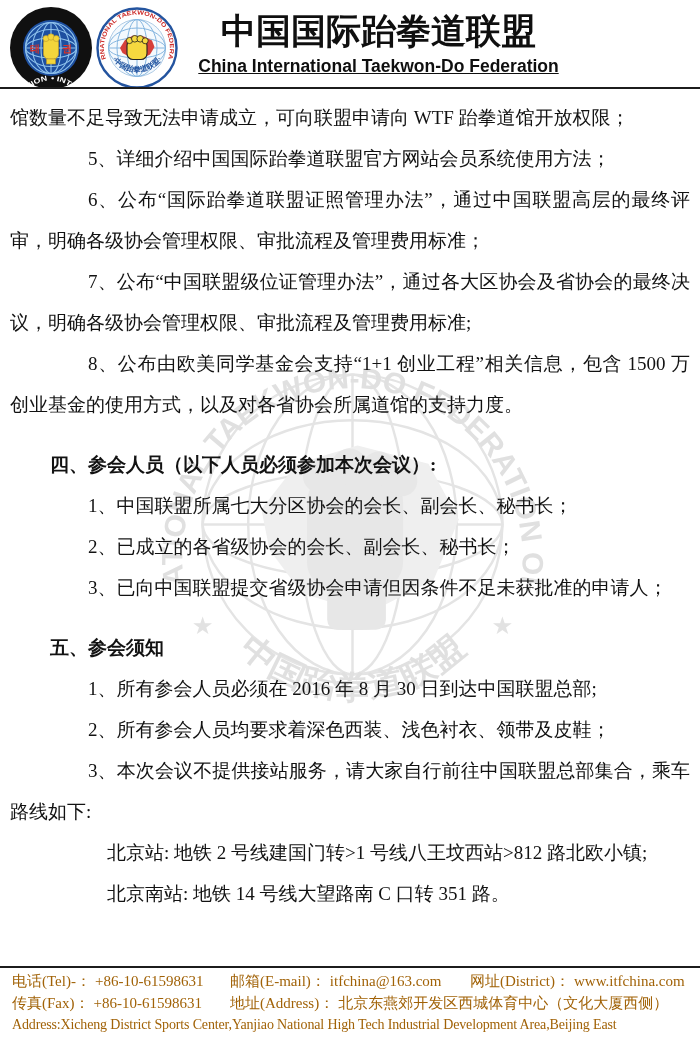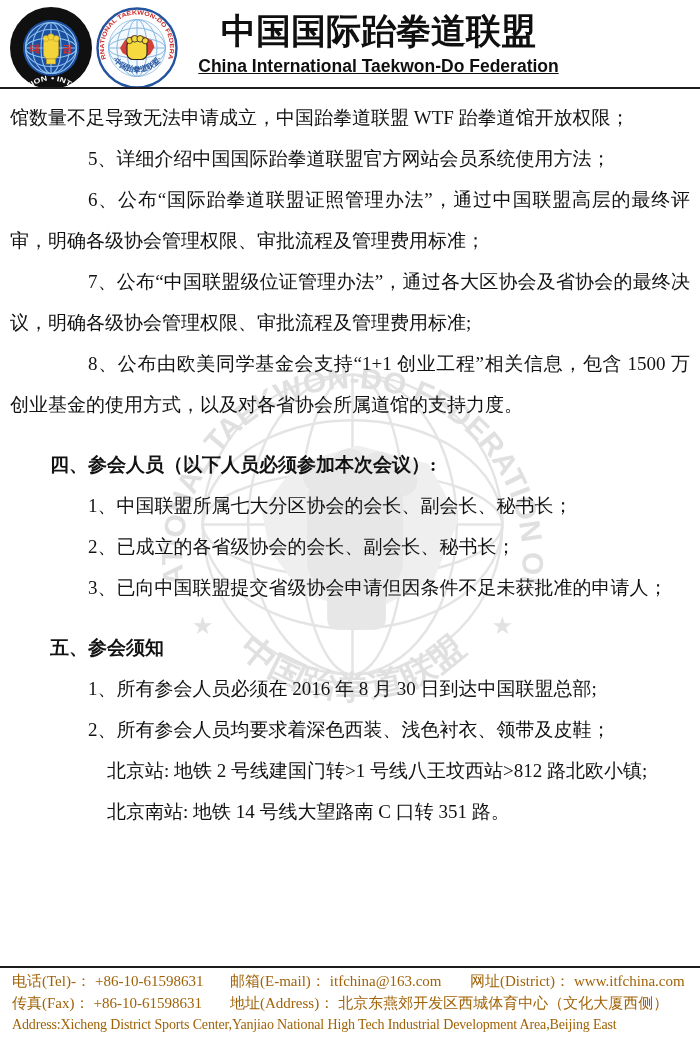--- a/index.html
+++ b/index.html
@@ -141,32 +141,33 @@
       <textPath href="#wmTop" startOffset="50%" text-anchor="middle" textLength="800" lengthAdjust="spacingAndGlyphs">INTERNATIONAL TAEKWON-DO FEDERATION OF CHINA</textPath>
     </text>
     <text font-size="32" font-weight="bold" fill="#e0e0e0">
       <textPath href="#wmBottom" startOffset="50%" text-anchor="middle" textLength="250" lengthAdjust="spacingAndGlyphs">中国跆拳道联盟</textPath>
     </text>
     <text x="52" y="308" font-size="24" fill="#e2e2e2" text-anchor="middle">★</text>
     <text x="348" y="308" font-size="24" fill="#e2e2e2" text-anchor="middle">★</text>
   </svg>
 
   <main class="doc-body">
-    <p class="cont">馆数量不足导致无法申请成立，中国跆拳道联盟 WTF 跆拳道馆开放权限；</p>
+    <p class="cont">馆数量不足导致无法申请成立，可向联盟申请向 WTF 跆拳道馆开放权限；</p>
     <p class="item">5、详细介绍中国国际跆拳道联盟官方网站会员系统使用方法；</p>
     <p class="item">6、公布“国际跆拳道联盟证照管理办法”，通过中国联盟高层的最终评审，明确各级协会管理权限、审批流程及管理费用标准；</p>
     <p class="item">7、公布“中国联盟级位证管理办法”，通过各大区协会及省协会的最终决议，明确各级协会管理权限、审批流程及管理费用标准;</p>
     <p class="item">8、公布由欧美同学基金会支持“1+1 创业工程”相关信息，包含 1500 万创业基金的使用方式，以及对各省协会所属道馆的支持力度。</p>
     <p class="heading">四、参会人员（以下人员必须参加本次会议）:</p>
     <p class="item">1、中国联盟所属七大分区协会的会长、副会长、秘书长；</p>
     <p class="item">2、已成立的各省级协会的会长、副会长、秘书长；</p>
     <p class="item">3、已向中国联盟提交省级协会申请但因条件不足未获批准的申请人；</p>
     <p class="heading">五、参会须知</p>
     <p class="item">1、所有参会人员必须在 2016 年 8 月 30 日到达中国联盟总部;</p>
     <p class="item">2、所有参会人员均要求着深色西装、浅色衬衣、领带及皮鞋；</p>
+    <p class="item">3、本次会议不提供接站服务，请大家自行前往中国联盟总部集合，乘车路线如下:</p>
     <p class="station">北京站: 地铁 2 号线建国门转&gt;1 号线八王坟西站&gt;812 路北欧小镇;</p>
     <p class="station">北京南站: 地铁 14 号线大望路南 C 口转 351 路。</p>
   </main>
 
   <div class="footer-rule"></div>
   <footer class="doc-footer">
     <div class="f-row">
       <span class="f-cell f-c1">
         <span class="f-label">电话(Tel)-：</span><span>+86-10-61598631</span>
       </span>

